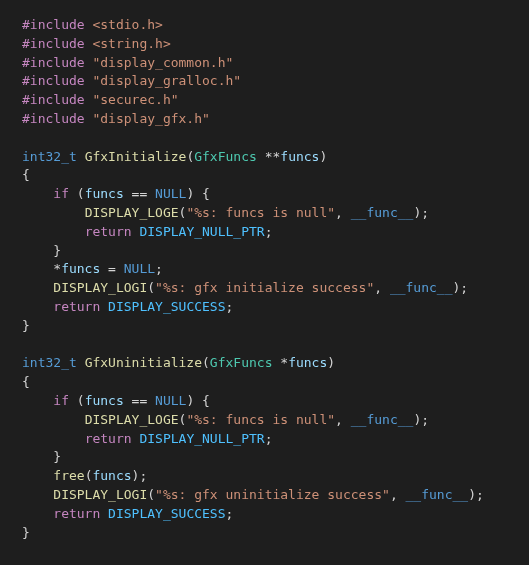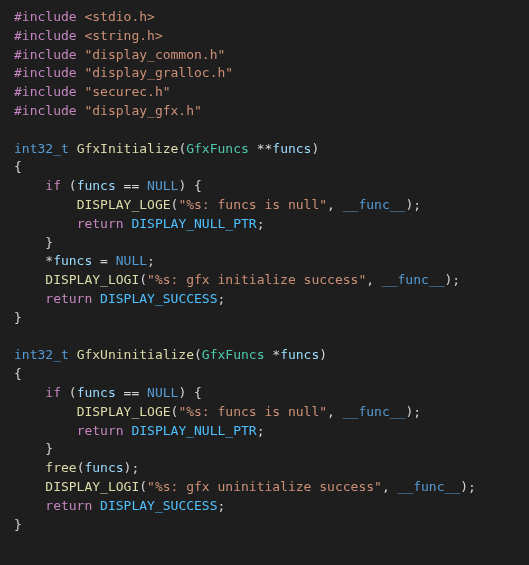--- a/index.html
+++ b/index.html
@@ -8,21 +8,21 @@
     background: #1e1e1e;
     font-family: Consolas, 'Courier New', monospace;
     font-size: 13px;
     line-height: 18.8px;
     color: #d4d4d4;
     width: 529px;
     height: 565px;
     overflow: hidden;
   }
   pre {
-    margin: 4px;
+    margin: 12px;
     padding: 4px 10px;
     white-space: pre;
   }
   .preproc { color: #c586c0; }
   .include-path { color: #ce9178; }
   .type { color: #569cd6; }
   .typefn { color: #4ec9b0; }
   .func { color: #dcdcaa; }
   .param { color: #9cdcfe; }
   .punct { color: #d4d4d4; }

